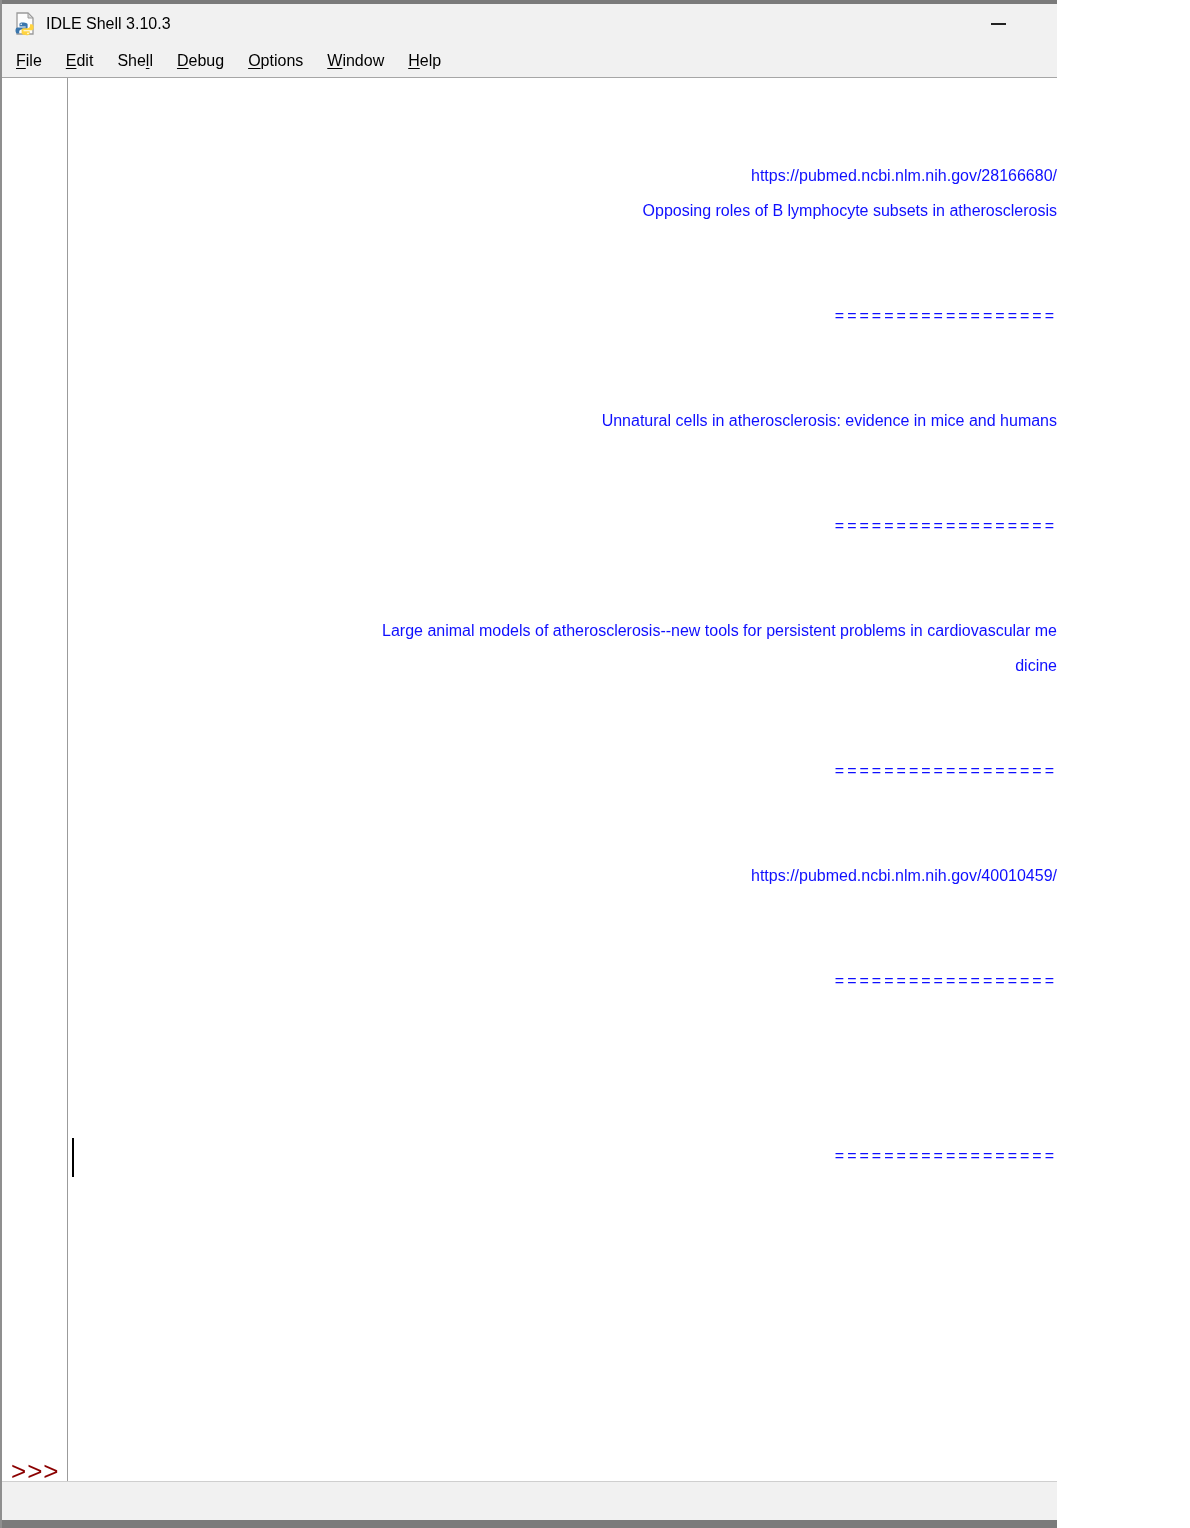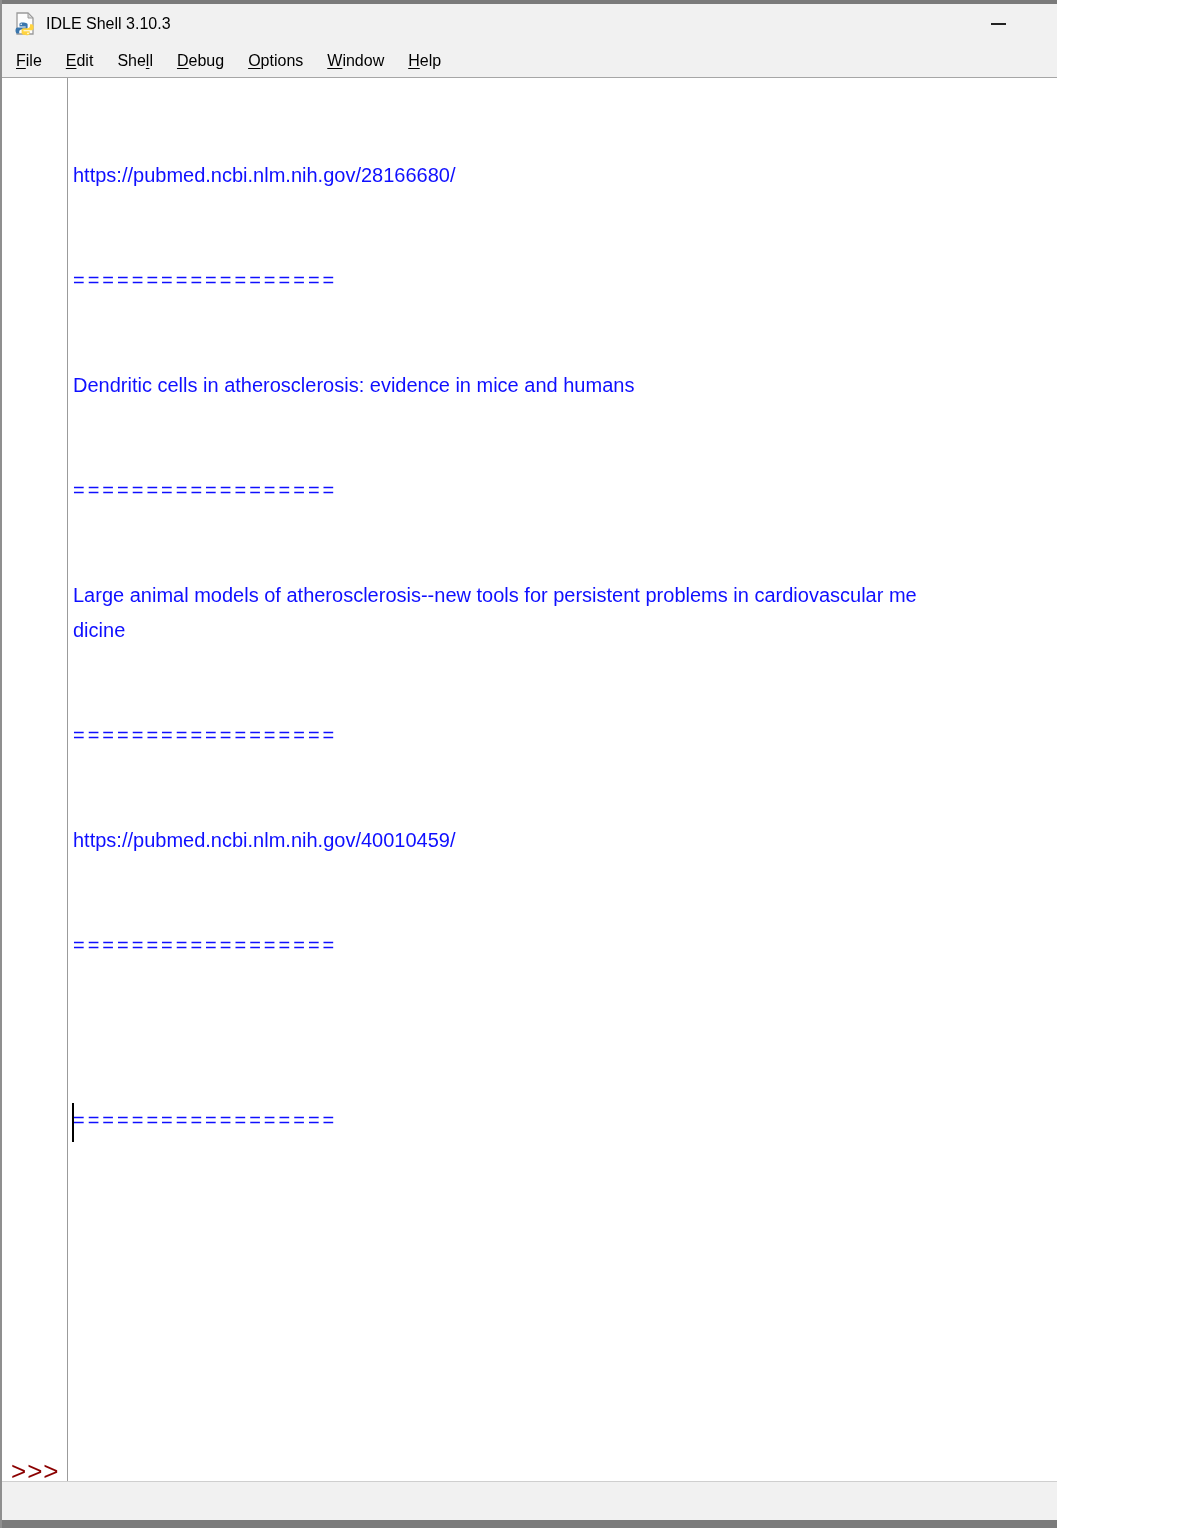--- a/index.html
+++ b/index.html
@@ -25,22 +25,22 @@
   .menu-item:first-child { margin-left:2px; }
   .mn { text-decoration:underline; text-underline-offset:2px; }
 
   
   .content { position:relative; display:flex; height:1419px; background:#fff; overflow:hidden; }
   .sidebar { position:relative; width:66px; background:#ffffff; border-right:1px solid #9b9b9b; flex:0 0 auto; }
   .prompt { position:absolute; top:1378px; left:9px; font-size:26px; color:var(--prompt-red,#8b0000);
             letter-spacing:1px; white-space:pre; }
   .textarea { position:relative; flex:1 1 auto; overflow:hidden; cursor:text; }
   .text-inner { margin-top:-25px; }
-  .line { position:relative; height:35px; line-height:35px; font-size:20px;
-          color:var(--stdout-blue,#0f0fff); white-space:pre; padding-left:5px; overflow:visible; }
+  .line { position:relative; height:35px; line-height:35px; font-size:16px;
+          color:var(--stdout-blue,#0f0fff); white-space:pre; padding-left:5px; overflow:visible;text-align:right; }
   .line.sep { letter-spacing:3px; }
   .caret { position:absolute; left:4px; top:0; width:2px; height:39px; background:#000; }
 
   
   .statusbar { position:absolute; left:0; bottom:24px; width:100%; height:23px; background:#f1f1f1;
                border-top:1px solid #cfcfcf; overflow:hidden; font-size:12px; color:#000; }
   .status-ln { position:absolute; left:1172px; top:3px; white-space:pre; }
 </style>
 </head>
 <body>
@@ -80,26 +80,27 @@
   <div class="content">
     <div class="sidebar">
       <div class="prompt">&gt;&gt;&gt;</div>
     </div>
     <div class="textarea">
       <div class="text-inner" id="text-inner">
           <div class="line sep">==================</div>
           <div class="line"></div>
           <div class="line"></div>
           <div class="line">https://pubmed.ncbi.nlm.nih.gov/28166680/</div>
+          <div class="line">Opposing roles of B lymphocyte subsets in atherosclerosis</div>
           <div class="line"></div>
           <div class="line"></div>
           <div class="line sep">==================</div>
           <div class="line"></div>
           <div class="line"></div>
-          <div class="line">Dendritic cells in atherosclerosis: evidence in mice and humans</div>
+          <div class="line">Unnatural cells in atherosclerosis: evidence in mice and humans</div>
           <div class="line"></div>
           <div class="line"></div>
           <div class="line sep">==================</div>
           <div class="line"></div>
           <div class="line"></div>
           <div class="line">Large animal models of atherosclerosis--new tools for persistent problems in cardiovascular me</div>
           <div class="line">dicine</div>
           <div class="line"></div>
           <div class="line"></div>
           <div class="line sep">==================</div>

